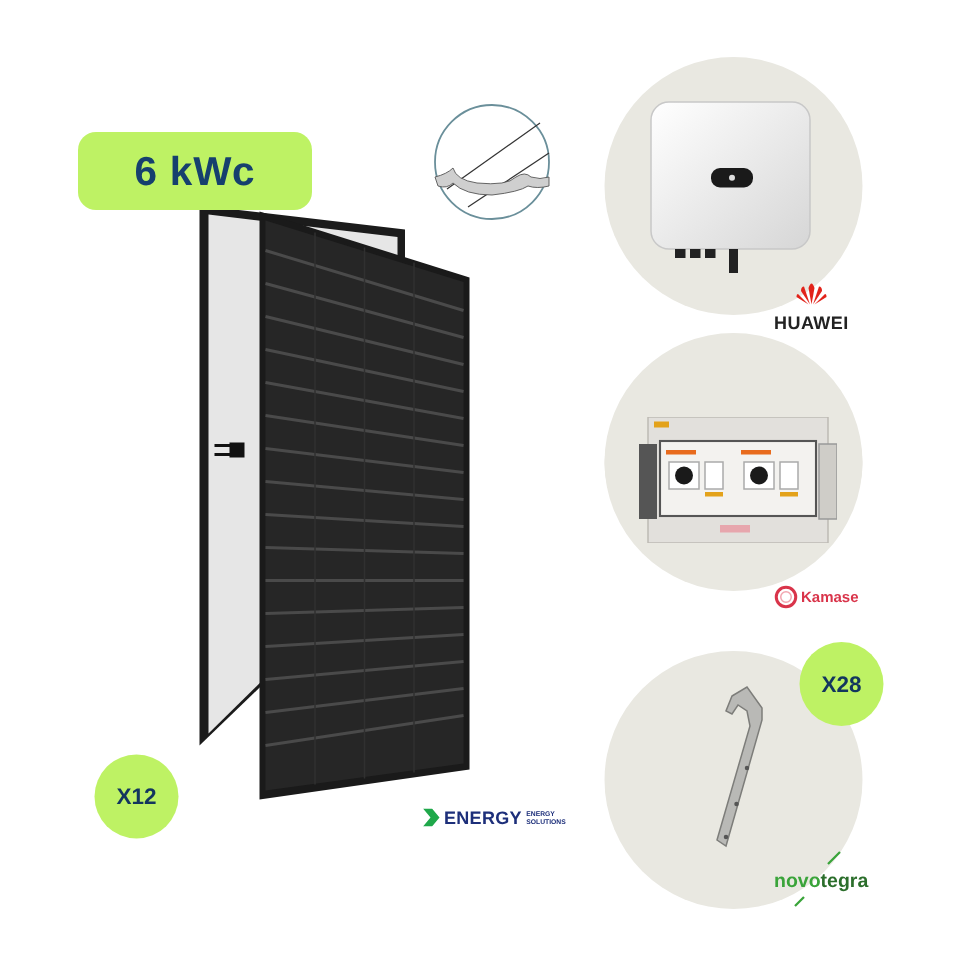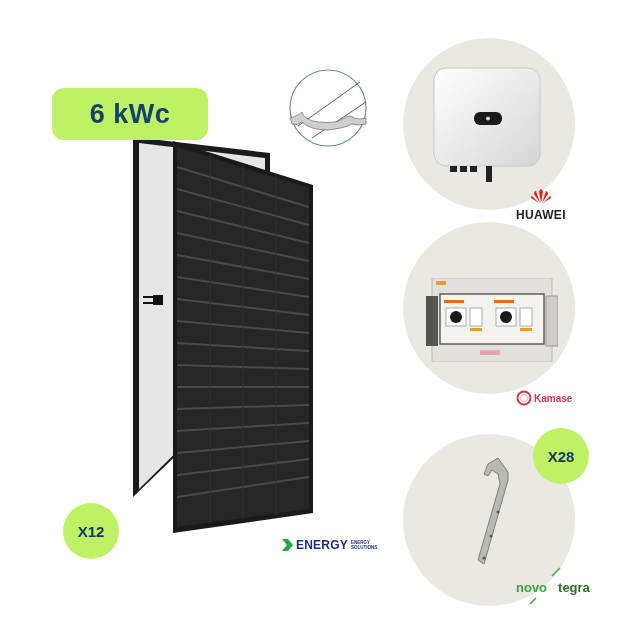--- a/index.html
+++ b/index.html
@@ -131,21 +131,21 @@
     <circle cx="44" cy="56" r="1.5" fill="#555"></circle>
     <circle cx="37" cy="80" r="1.5" fill="#555"></circle>
     <circle cx="30" cy="102" r="1.5" fill="#555"></circle>
   </svg>
 </div>
 <div class="abs" style="left:516px;top:578px;">
   <svg width="70" height="40" viewBox="0 0 70 40" class="abs" style="left:-4px;top:-12px;">
     <line x1="40" y1="10" x2="48" y2="2" stroke="#3aa43a" stroke-width="1.5"></line>
     <line x1="18" y1="38" x2="24" y2="32" stroke="#3aa43a" stroke-width="1.5"></line>
   </svg>
-  <span style="font-size:13px;font-weight:bold;color:#3aa43a;text-align:center;">novo</span><span style="font-size:13px;font-weight:bold;color:#2b6e2b;padding-left:11px;">tegra</span>
+  <span style="font-size:13px;font-weight:bold;color:#3aa43a;text-align:center;">novo</span><span style="font-size:13px;font-weight:bold;color:#2b6e2b;">tegra</span>
 </div>
 
 <div class="abs qty" style="left:533px;top:428px;width:56px;height:56px;font-size:15px;">X28</div>
 <div class="abs qty" style="left:63px;top:503px;width:56px;height:56px;">X12</div>
 
 <div class="abs" style="left:282px;top:538px;display:flex;align-items:center;gap:2px;">
   <svg width="12" height="12" viewBox="0 0 12 12">
     <path d="M0,0 L6,0 L11,6 L6,12 L0,12 L5,6 Z" fill="#1fa84a"></path>
   </svg>
   <span style="font-size:12px;font-weight:bold;color:#1d2f7a;letter-spacing:0.2px;">ENERGY</span>

